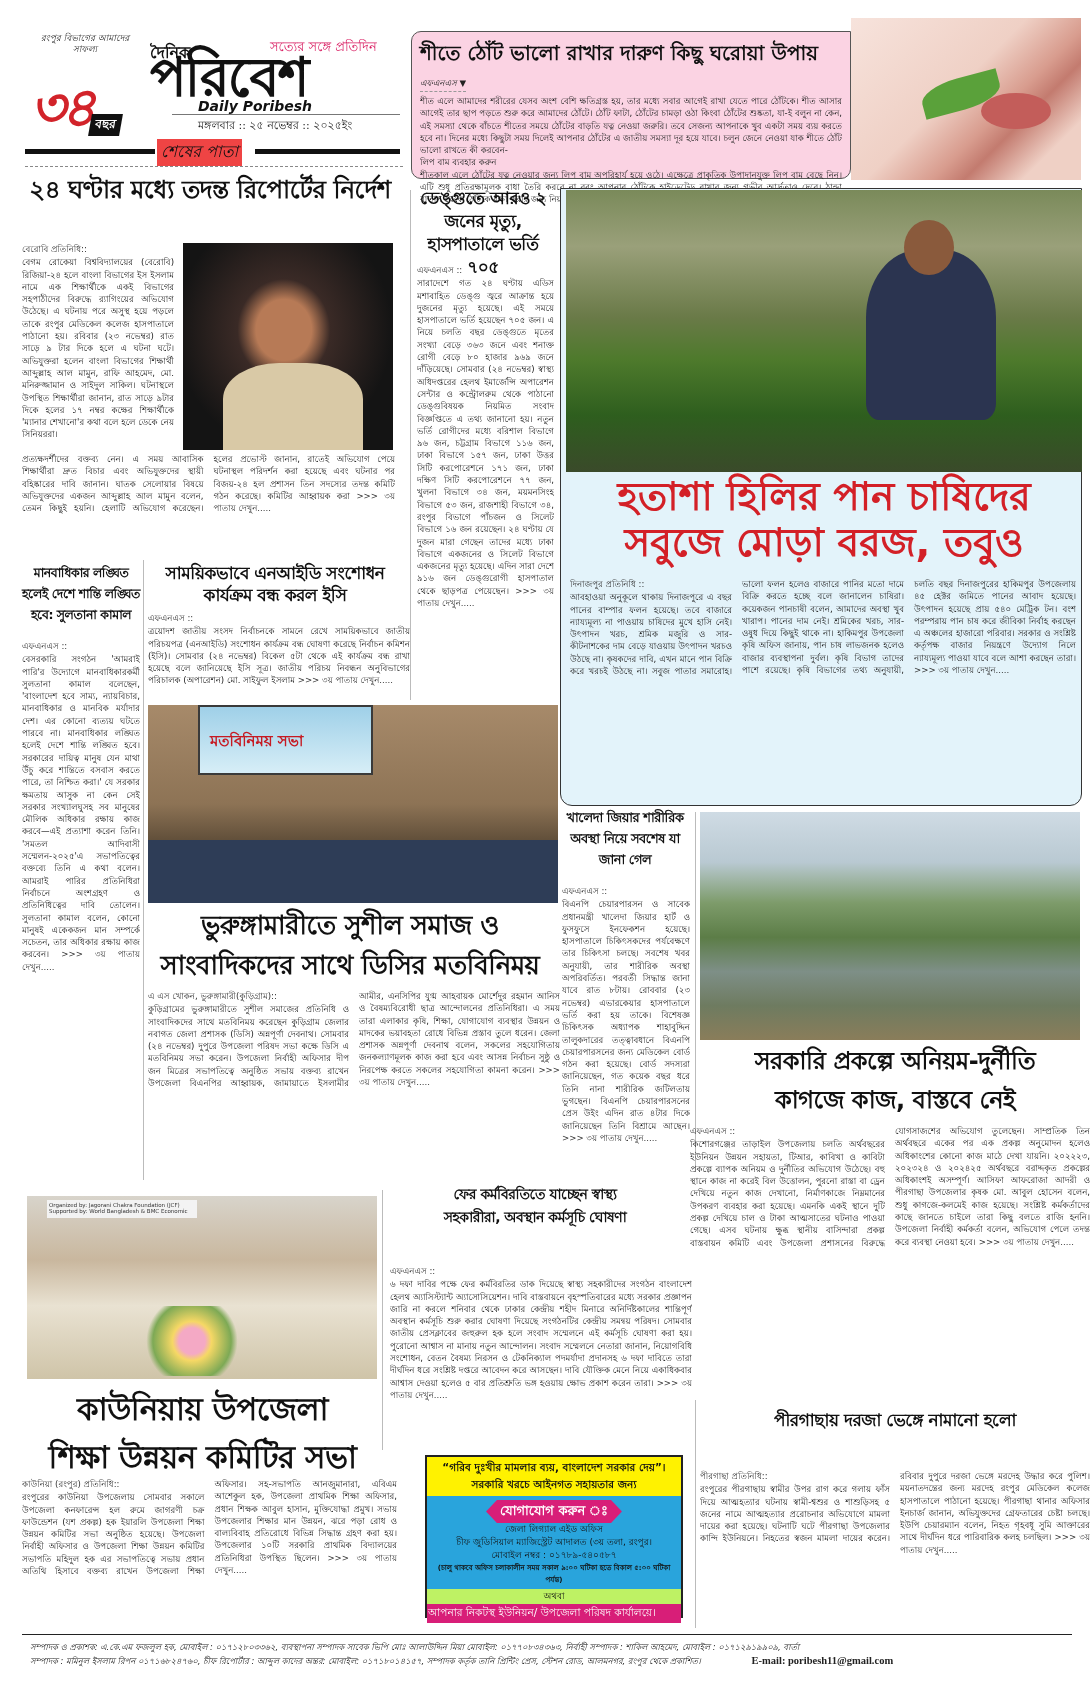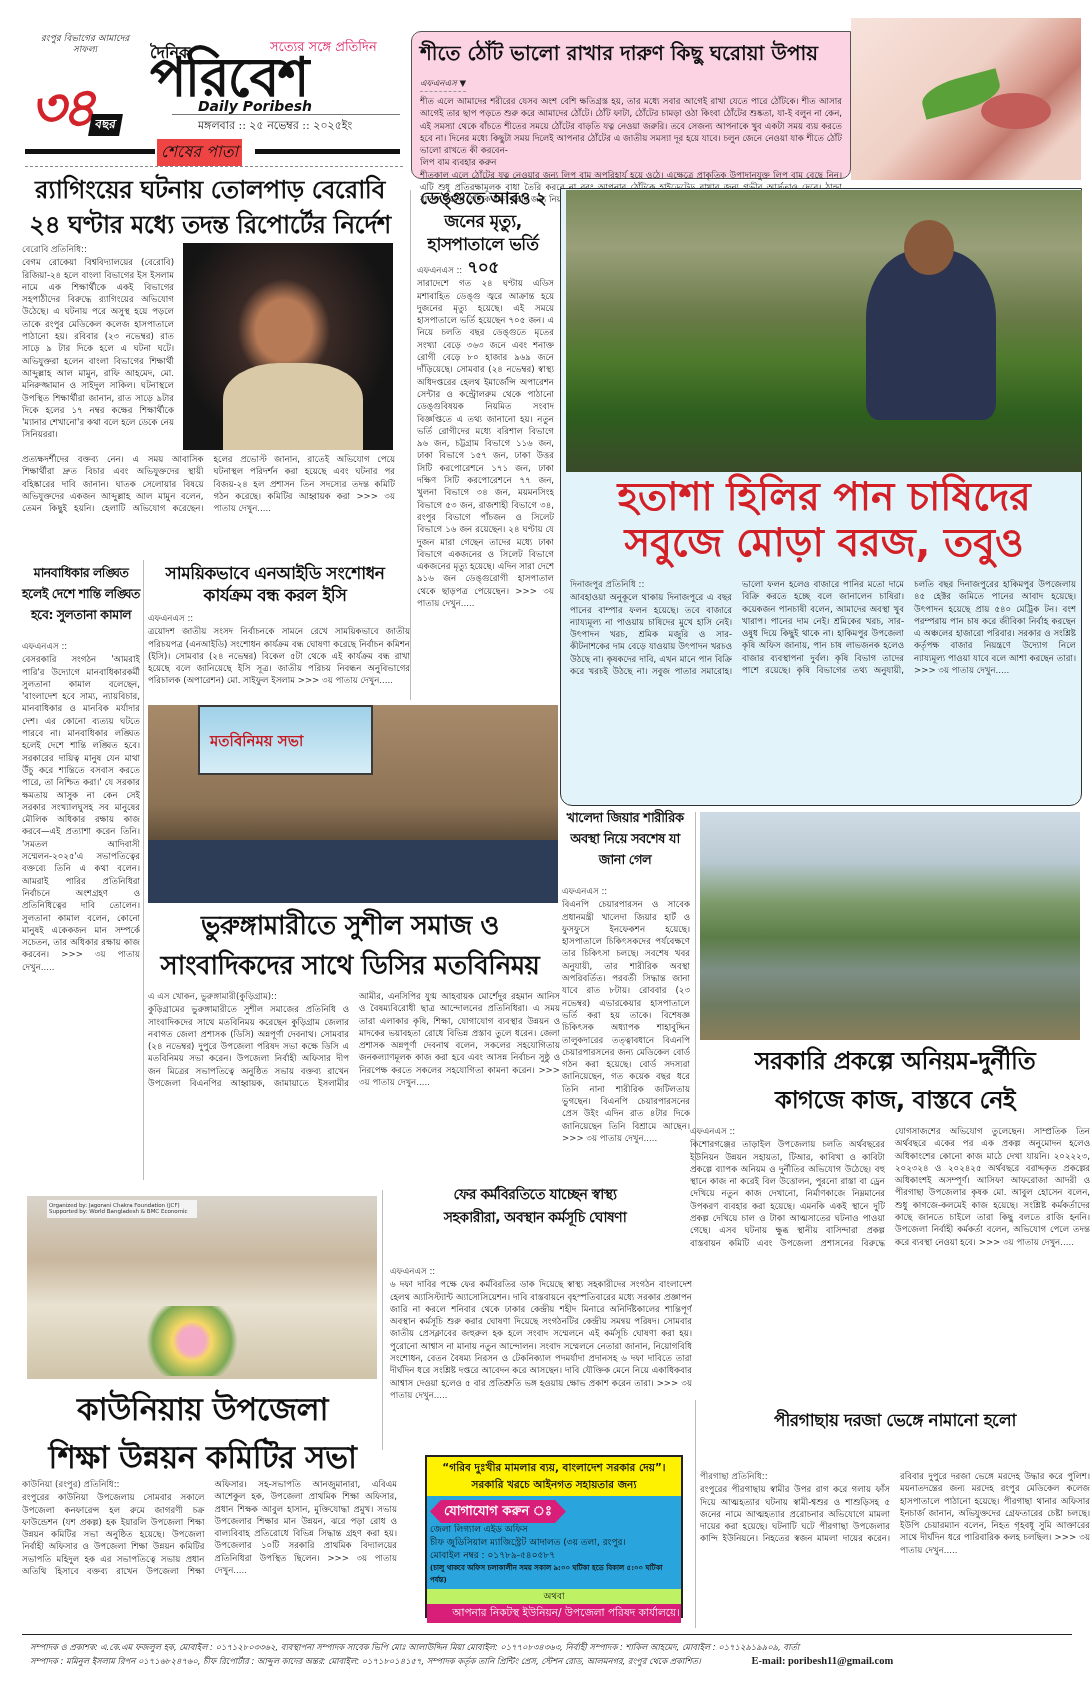--- a/index.html
+++ b/index.html
@@ -89,26 +89,26 @@
 
   
   #ha-hl { left: 385px; top: 1183px; width: 300px; font-size: 14px; line-height: 23px; }
   #ha-text { left: 390px; top: 1265px; width: 302px; height: 148px; }
 
   
   #ad { left: 425px; top: 1455px; width: 258px; height: 163px; border: 2px solid #222; }
   #ad-top { background: #fff200; padding: 3px 2px 2px; text-align: center; }
   #ad-quote { font-size: 10.5px; font-weight: bold; color: #111; white-space: nowrap; }
   #ad-sub { font-size: 10.5px; font-weight: bold; color: #111; }
-  #ad-mid { background: #29a4dc; padding: 4px 3px 3px; text-align: left; }
+  #ad-mid { background: #29a4dc; padding: 4px 3px 3px; text-align: center; }
   #ad-contact { display: inline-block; background: #d81e78; color: #fff; font-weight: bold; font-size: 13px; padding: 1px 14px; clip-path: polygon(8% 0, 92% 0, 100% 50%, 92% 100%, 8% 100%, 0 50%); }
   .ad-line { font-size: 9px; color: #111; line-height: 13px; }
   #ad-hours { font-size: 7px; color: #111; font-weight: bold; }
   #ad-or { background: #bef264; text-align: center; font-size: 9px; color: #111; }
-  #ad-bottom { background: #d81e78; color: #fff; text-align: right; font-size: 10.5px; padding: 1px; }
+  #ad-bottom { background: #d81e78; color: #fff; text-align: left; font-size: 10.5px; padding: 1px; }
 
   
   #pg-hl { left: 700px; top: 1408px; width: 390px; font-size: 17px; line-height: 24px; }
   #pg-text { left: 700px; top: 1470px; width: 390px; height: 155px; column-count: 2; column-gap: 10px; }
 
   
   #footer-rule { left: 22px; top: 1634px; width: 1050px; height: 1px; background: #222; }
   #footer1, #footer2 { left: 30px; width: 1060px; font-size: 8.4px; font-style: italic; color: #222; white-space: nowrap; }
   #footer1 { top: 1641px; }
   #footer2 { top: 1655px; }
@@ -144,21 +144,20 @@
     <span>শীতকাল এলে ঠোঁটের যত্ন নেওয়ার জন্য লিপ বাম অপরিহার্য হয়ে ওঠে। এক্ষেত্রে প্রাকৃতিক উপাদানযুক্ত লিপ বাম বেছে নিন। এটি শুধু প্রতিরক্ষামূলক বাধা তৈরি করবে না বরং আপনার ঠোঁটকে হাইড্রেটেড রাখার জন্য গভীর আর্দ্রতাও দেবে। ঠান্ডা বাতাস থেকে ঠোঁটকে রক্ষা করার জন্য নিয়মিত লিপ বাম লাগাতে</span>
     <span class="more">&gt;&gt;&gt; ৩য় পাতায় দেখুন.....</span>
   </div>
 </div>
 <div class="abs photo" id="lips-img">
   <div id="lips-leaf"></div>
   <div id="lips-mouth"></div>
 </div>
 
 <div class="abs hl" id="rag-hl">
-  <div>র‍্যাগিংয়ের ঘটনায় তোলপাড় বেরোবি</div>
   <div>২৪ ঘণ্টার মধ্যে তদন্ত রিপোর্টের নির্দেশ</div>
 </div>
 <div class="abs body-text" id="rag-text1">
   <span class="byline">বেরোবি প্রতিনিধি::</span>
   <span>বেগম রোকেয়া বিশ্ববিদ্যালয়ের (বেরোবি) রিজিয়া-২৪ হলে বাংলা বিভাগের ইস ইসলাম নামে এক শিক্ষার্থীকে একই বিভাগের সহপাঠীদের বিরুদ্ধে র‍্যাগিংয়ের অভিযোগ উঠেছে। এ ঘটনায় পরে অসুস্থ হয়ে পড়লে তাকে রংপুর মেডিকেল কলেজ হাসপাতালে পাঠানো হয়। রবিবার (২৩ নভেম্বর) রাত সাড়ে ৯ টার দিকে হলে এ ঘটনা ঘটে। অভিযুক্তরা হলেন বাংলা বিভাগের শিক্ষার্থী আব্দুল্লাহ আল মামুন, রাফি আহমেদ, মো. মনিরুজ্জামান ও সাইদুল সাকিল। ঘটনাস্থলে উপস্থিত শিক্ষার্থীরা জানান, রাত সাড়ে ৯টার দিকে হলের ১৭ নম্বর কক্ষের শিক্ষার্থীকে 'ম্যানার শেখানো'র কথা বলে হলে ডেকে নেয় সিনিয়ররা।</span>
 </div>
 <div class="abs photo" id="rag-photo">
   <div id="rag-photo-shirt"></div>
 </div>
 <div class="abs body-text" id="rag-text2">

